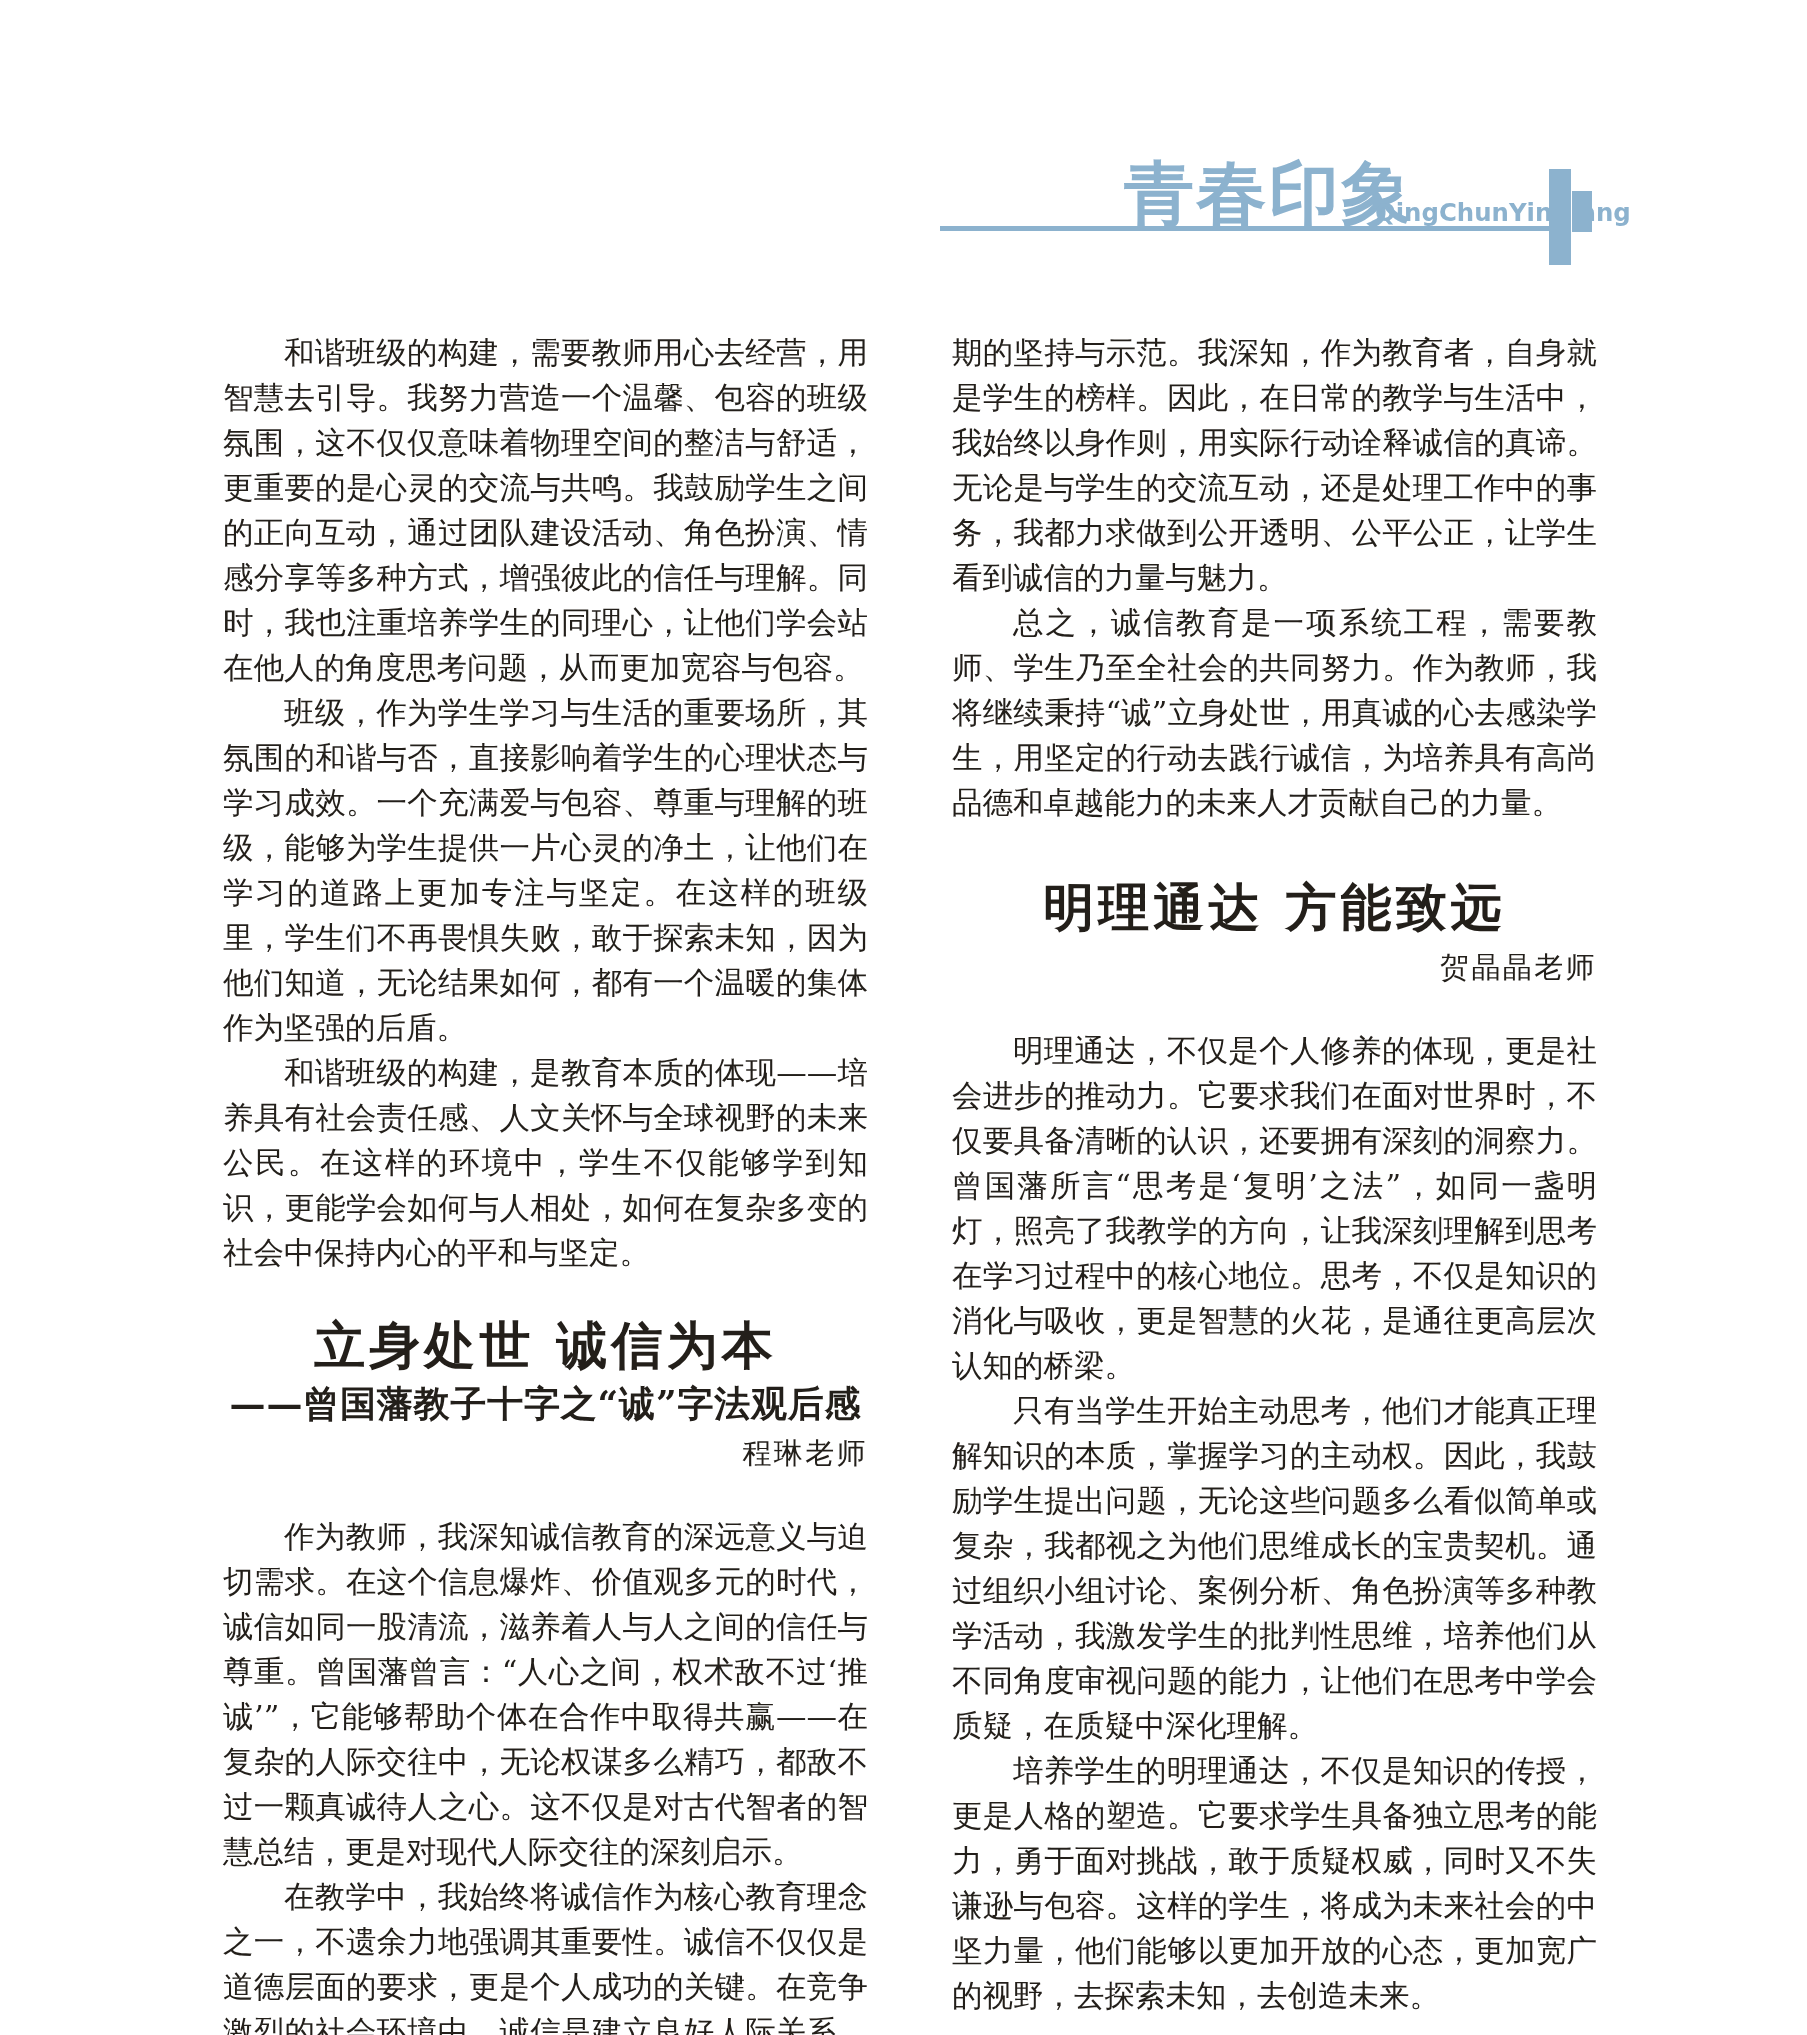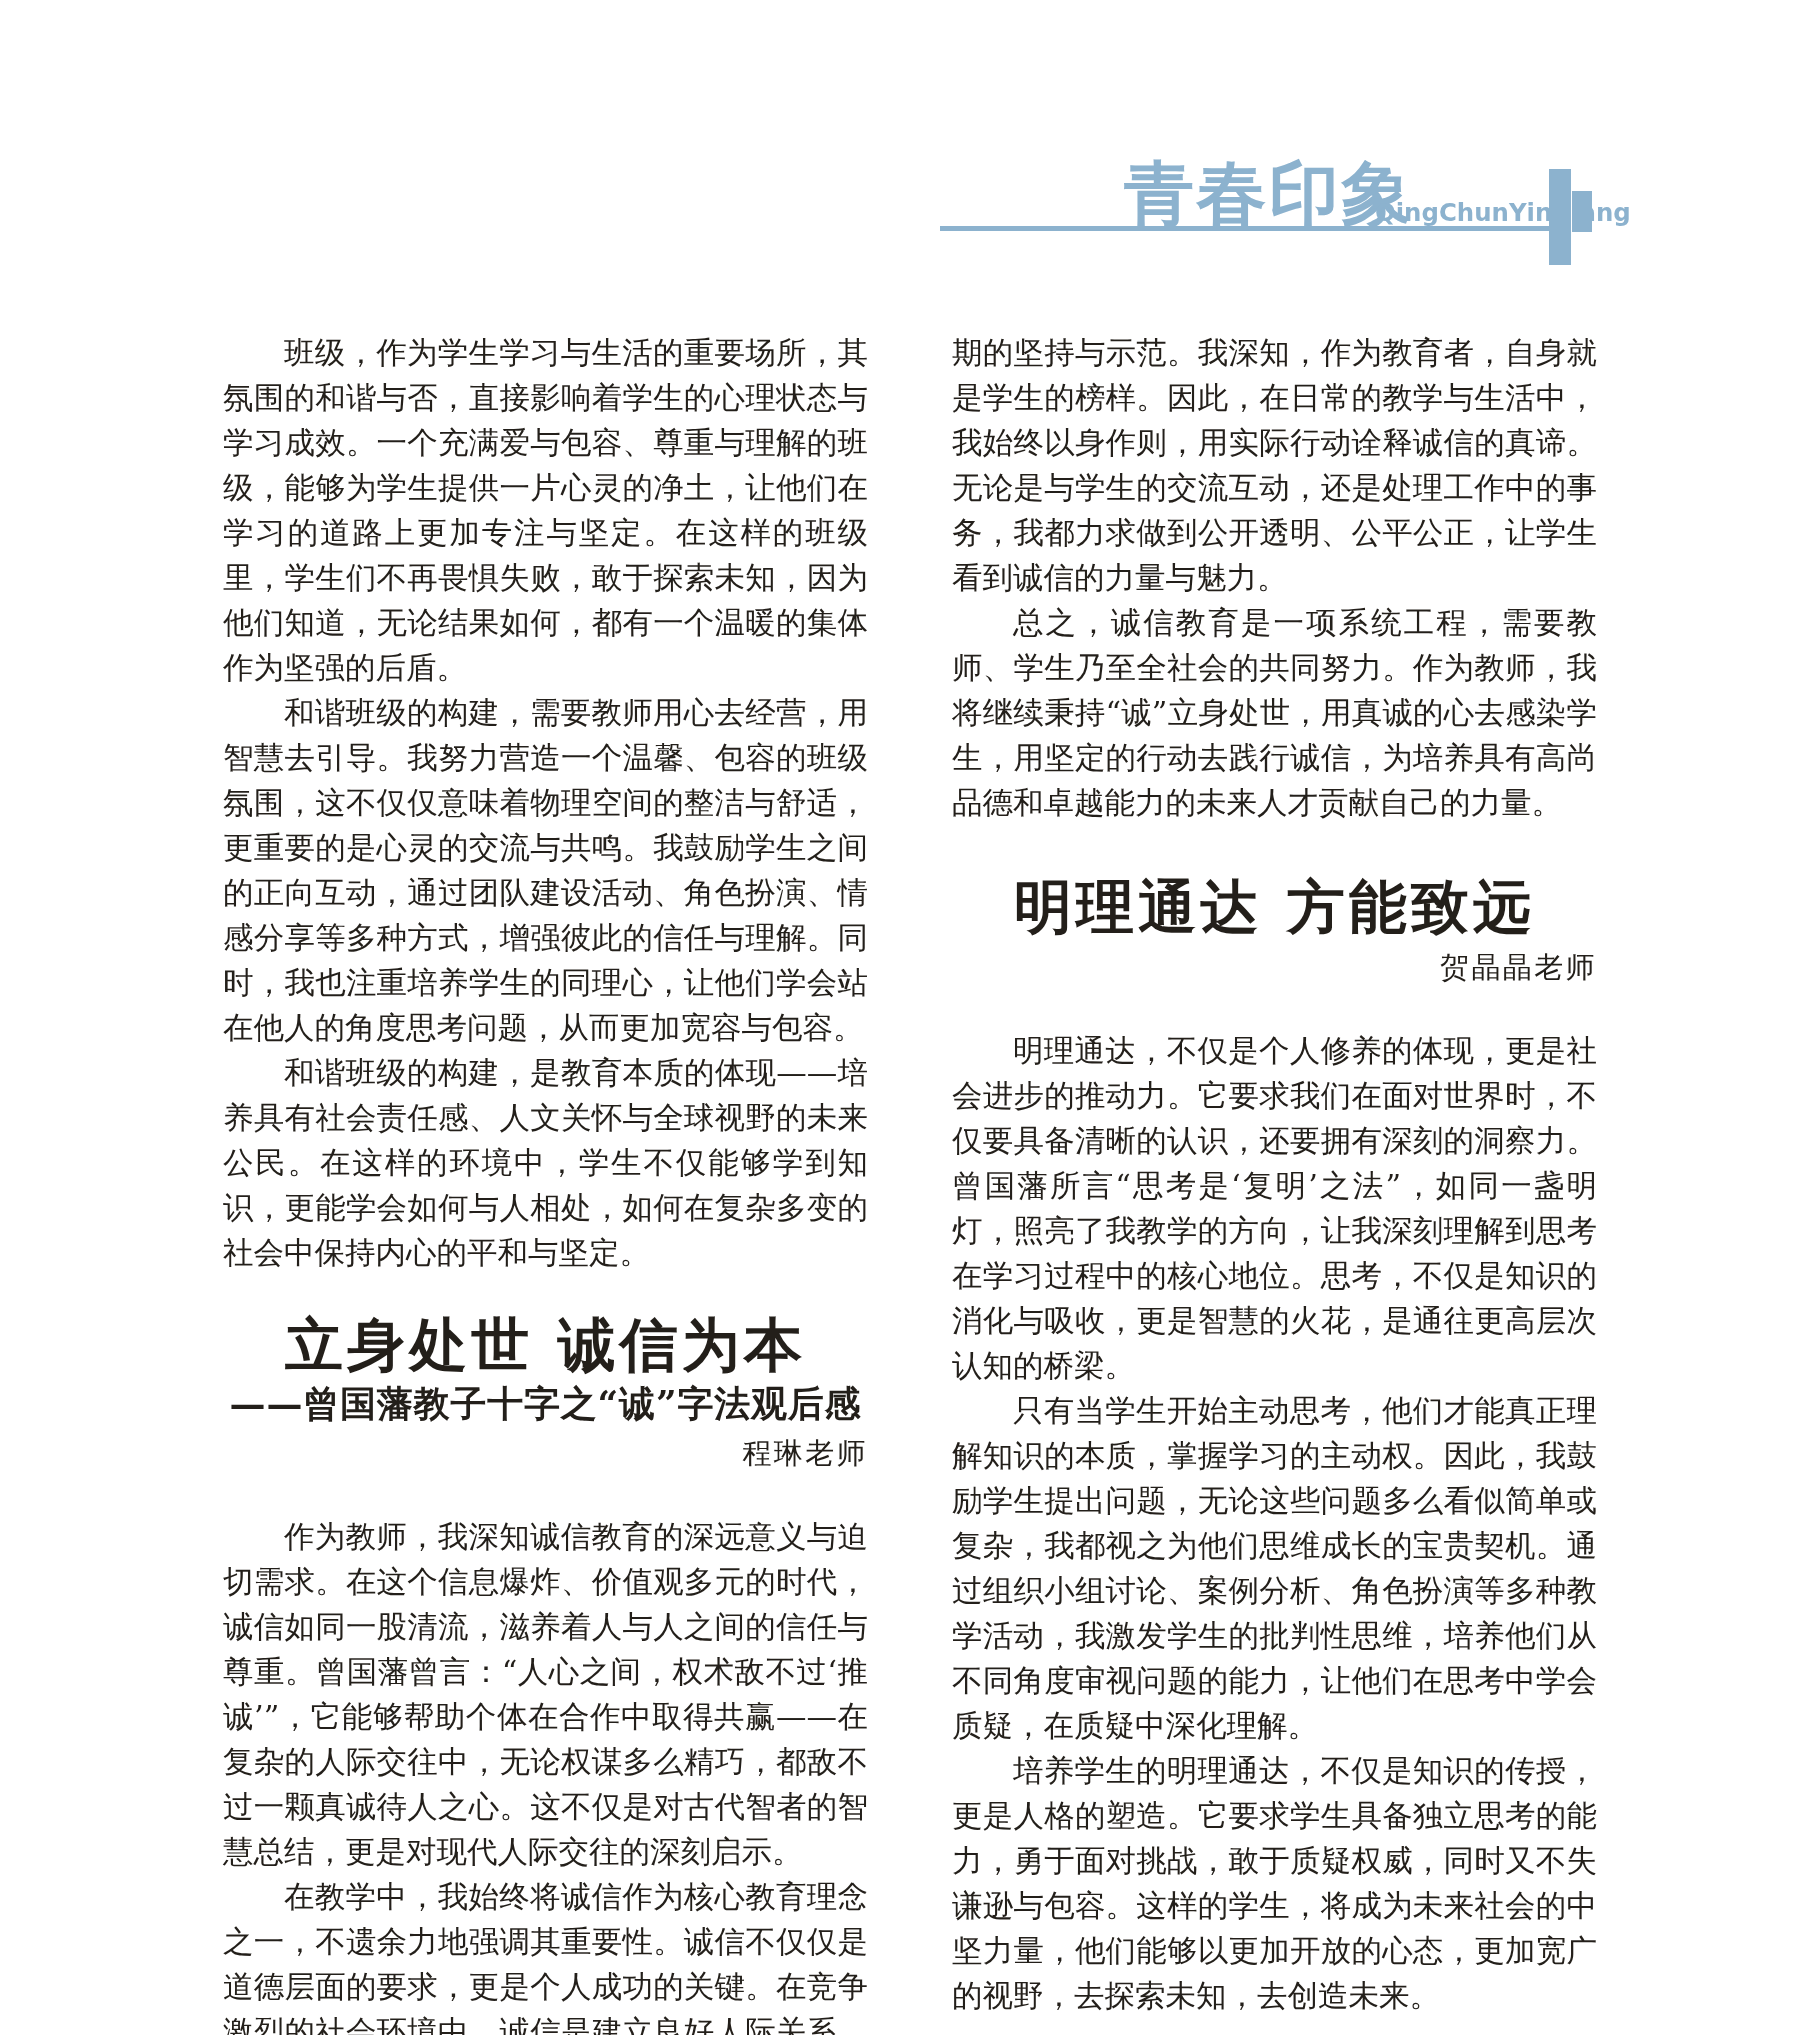--- a/index.html
+++ b/index.html
@@ -61,21 +61,21 @@
     text-indent: 2em;
   }
   .col p.no-indent { text-indent: 0; }
 
   
   .article-head { text-align: center; text-indent: 0; }
   .article-head.first { margin-top: 40px; }
   .article-head.second { margin-top: 52px; }
   .art-title {
     margin: 0;
-    font-size: 58px;
+    font-size: 51px;
     line-height: 61px;
     font-weight: 900;
     letter-spacing: 4.1px;
     text-align: center;
   }
   .art-subtitle {
     margin: 4.9px 0 0 0;
     font-size: 36px;
     line-height: 44px;
     font-weight: 700;
@@ -99,22 +99,22 @@
 
 <div class="page">
 
   <div class="brand-cn">青春印象</div>
   <div class="brand-py">QingChunYinXiang</div>
   <div class="header-rule"></div>
   <div class="sq sq-a"></div>
   <div class="sq sq-b"></div>
 
   <section class="col col-left">
+    <p>和谐班级的构建，需要教师用心去经营，用智慧去引导。我努力营造一个温馨、包容的班级氛围，这不仅仅意味着物理空间的整洁与舒适，更重要的是心灵的交流与共鸣。我鼓励学生之间的正向互动，通过团队建设活动、角色扮演、情感分享等多种方式，增强彼此的信任与理解。同时，我也注重培养学生的同理心，让他们学会站在他人的角度思考问题，从而更加宽容与包容。</p>
     <p>班级，作为学生学习与生活的重要场所，其氛围的和谐与否，直接影响着学生的心理状态与学习成效。一个充满爱与包容、尊重与理解的班级，能够为学生提供一片心灵的净土，让他们在学习的道路上更加专注与坚定。在这样的班级里，学生们不再畏惧失败，敢于探索未知，因为他们知道，无论结果如何，都有一个温暖的集体作为坚强的后盾。</p>
-    <p>和谐班级的构建，需要教师用心去经营，用智慧去引导。我努力营造一个温馨、包容的班级氛围，这不仅仅意味着物理空间的整洁与舒适，更重要的是心灵的交流与共鸣。我鼓励学生之间的正向互动，通过团队建设活动、角色扮演、情感分享等多种方式，增强彼此的信任与理解。同时，我也注重培养学生的同理心，让他们学会站在他人的角度思考问题，从而更加宽容与包容。</p>
     <p>和谐班级的构建，是教育本质的体现——培养具有社会责任感、人文关怀与全球视野的未来公民。在这样的环境中，学生不仅能够学到知识，更能学会如何与人相处，如何在复杂多变的社会中保持内心的平和与坚定。</p>
 
     <div class="article-head first">
       <h2 class="art-title">立身处世 诚信为本</h2>
       <h3 class="art-subtitle">——曾国藩教子十字之“诚”字法观后感</h3>
       <div class="art-author">程琳老师</div>
     </div>
 
     <p class="after-head">作为教师，我深知诚信教育的深远意义与迫切需求。在这个信息爆炸、价值观多元的时代，诚信如同一股清流，滋养着人与人之间的信任与尊重。曾国藩曾言：“人心之间，权术敌不过‘推诚’”，它能够帮助个体在合作中取得共赢——在复杂的人际交往中，无论权谋多么精巧，都敌不过一颗真诚待人之心。这不仅是对古代智者的智慧总结，更是对现代人际交往的深刻启示。</p>
     <p>在教学中，我始终将诚信作为核心教育理念之一，不遗余力地强调其重要性。诚信不仅仅是道德层面的要求，更是个人成功的关键。在竞争激烈的社会环境中，诚信是建立良好人际关系、赢得他人信任与尊重的基石。它能够帮助个体在合作中取得共赢，在竞争中保持优势，为个人的长远发展奠定坚实的基础。</p>

